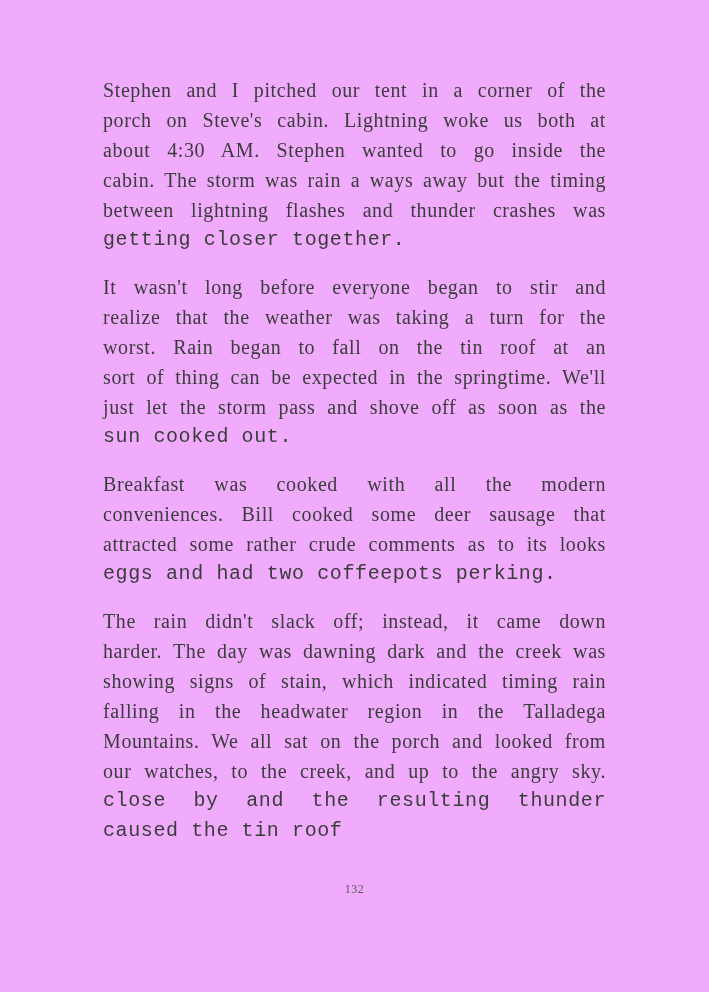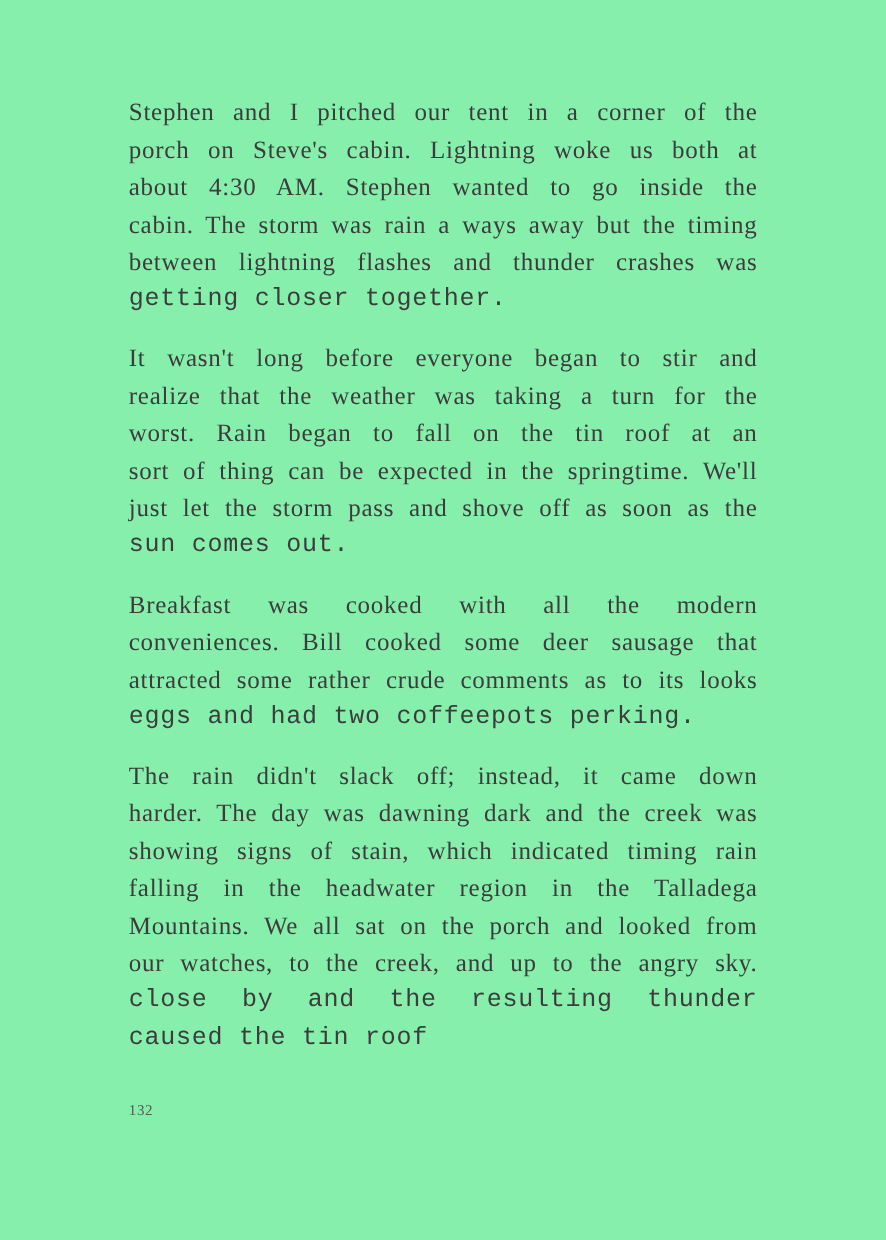--- a/index.html
+++ b/index.html
@@ -11,21 +11,21 @@
     width: 709px;
     height: 992px;
     overflow: hidden;
     font-family: "Liberation Serif", "DejaVu Serif", serif;
   }
   .page {
     box-sizing: border-box;
     width: 709px;
     height: 992px;
     padding: 75px 103px 0 103px;
-    background: #86efac;
+    background: #f0abfc;
   }
   .page-body {
     width: 503px;
     color: #3c3c3c;
     font-size: 20px;
     line-height: 30px;
     letter-spacing: 0.6px;
   }
   .paragraph {
     margin: 0 0 17px 0;
@@ -37,21 +37,21 @@
     text-align: justify;
     text-align-last: justify;
     white-space: normal;
   }
   .line.last {
     text-align-last: left;
     font-family: Liberation Mono, monospace;
   }
   .page-footer {
     margin-top: 33px;
-    text-align: left;
+    text-align: center;
   }
   .page-number {
     display: inline-block;
     color: #595959;
     font-size: 12px;
     line-height: 15px;
     letter-spacing: 0.5px;
   }
 </style>
 </head>
@@ -66,21 +66,21 @@
         <div class="line">cabin. The storm was rain a ways away but the timing</div>
         <div class="line">between lightning flashes and thunder crashes was</div>
         <div class="line last">getting closer together.</div>
       </div>
       <div class="paragraph">
         <div class="line">It wasn't long before everyone began to stir and</div>
         <div class="line">realize that the weather was taking a turn for the</div>
         <div class="line">worst. Rain began to fall on the tin roof at an</div>
         <div class="line">sort of thing can be expected in the springtime. We'll</div>
         <div class="line">just let the storm pass and shove off as soon as the</div>
-        <div class="line last">sun comes out.</div>
+        <div class="line last">sun cooked out.</div>
       </div>
       <div class="paragraph">
         <div class="line">Breakfast was cooked with all the modern</div>
         <div class="line">conveniences. Bill cooked some deer sausage that</div>
         <div class="line">attracted some rather crude comments as to its looks</div>
         <div class="line last">eggs and had two coffeepots perking.</div>
       </div>
       <div class="paragraph">
         <div class="line">The rain didn't slack off; instead, it came down</div>
         <div class="line">harder. The day was dawning dark and the creek was</div>

